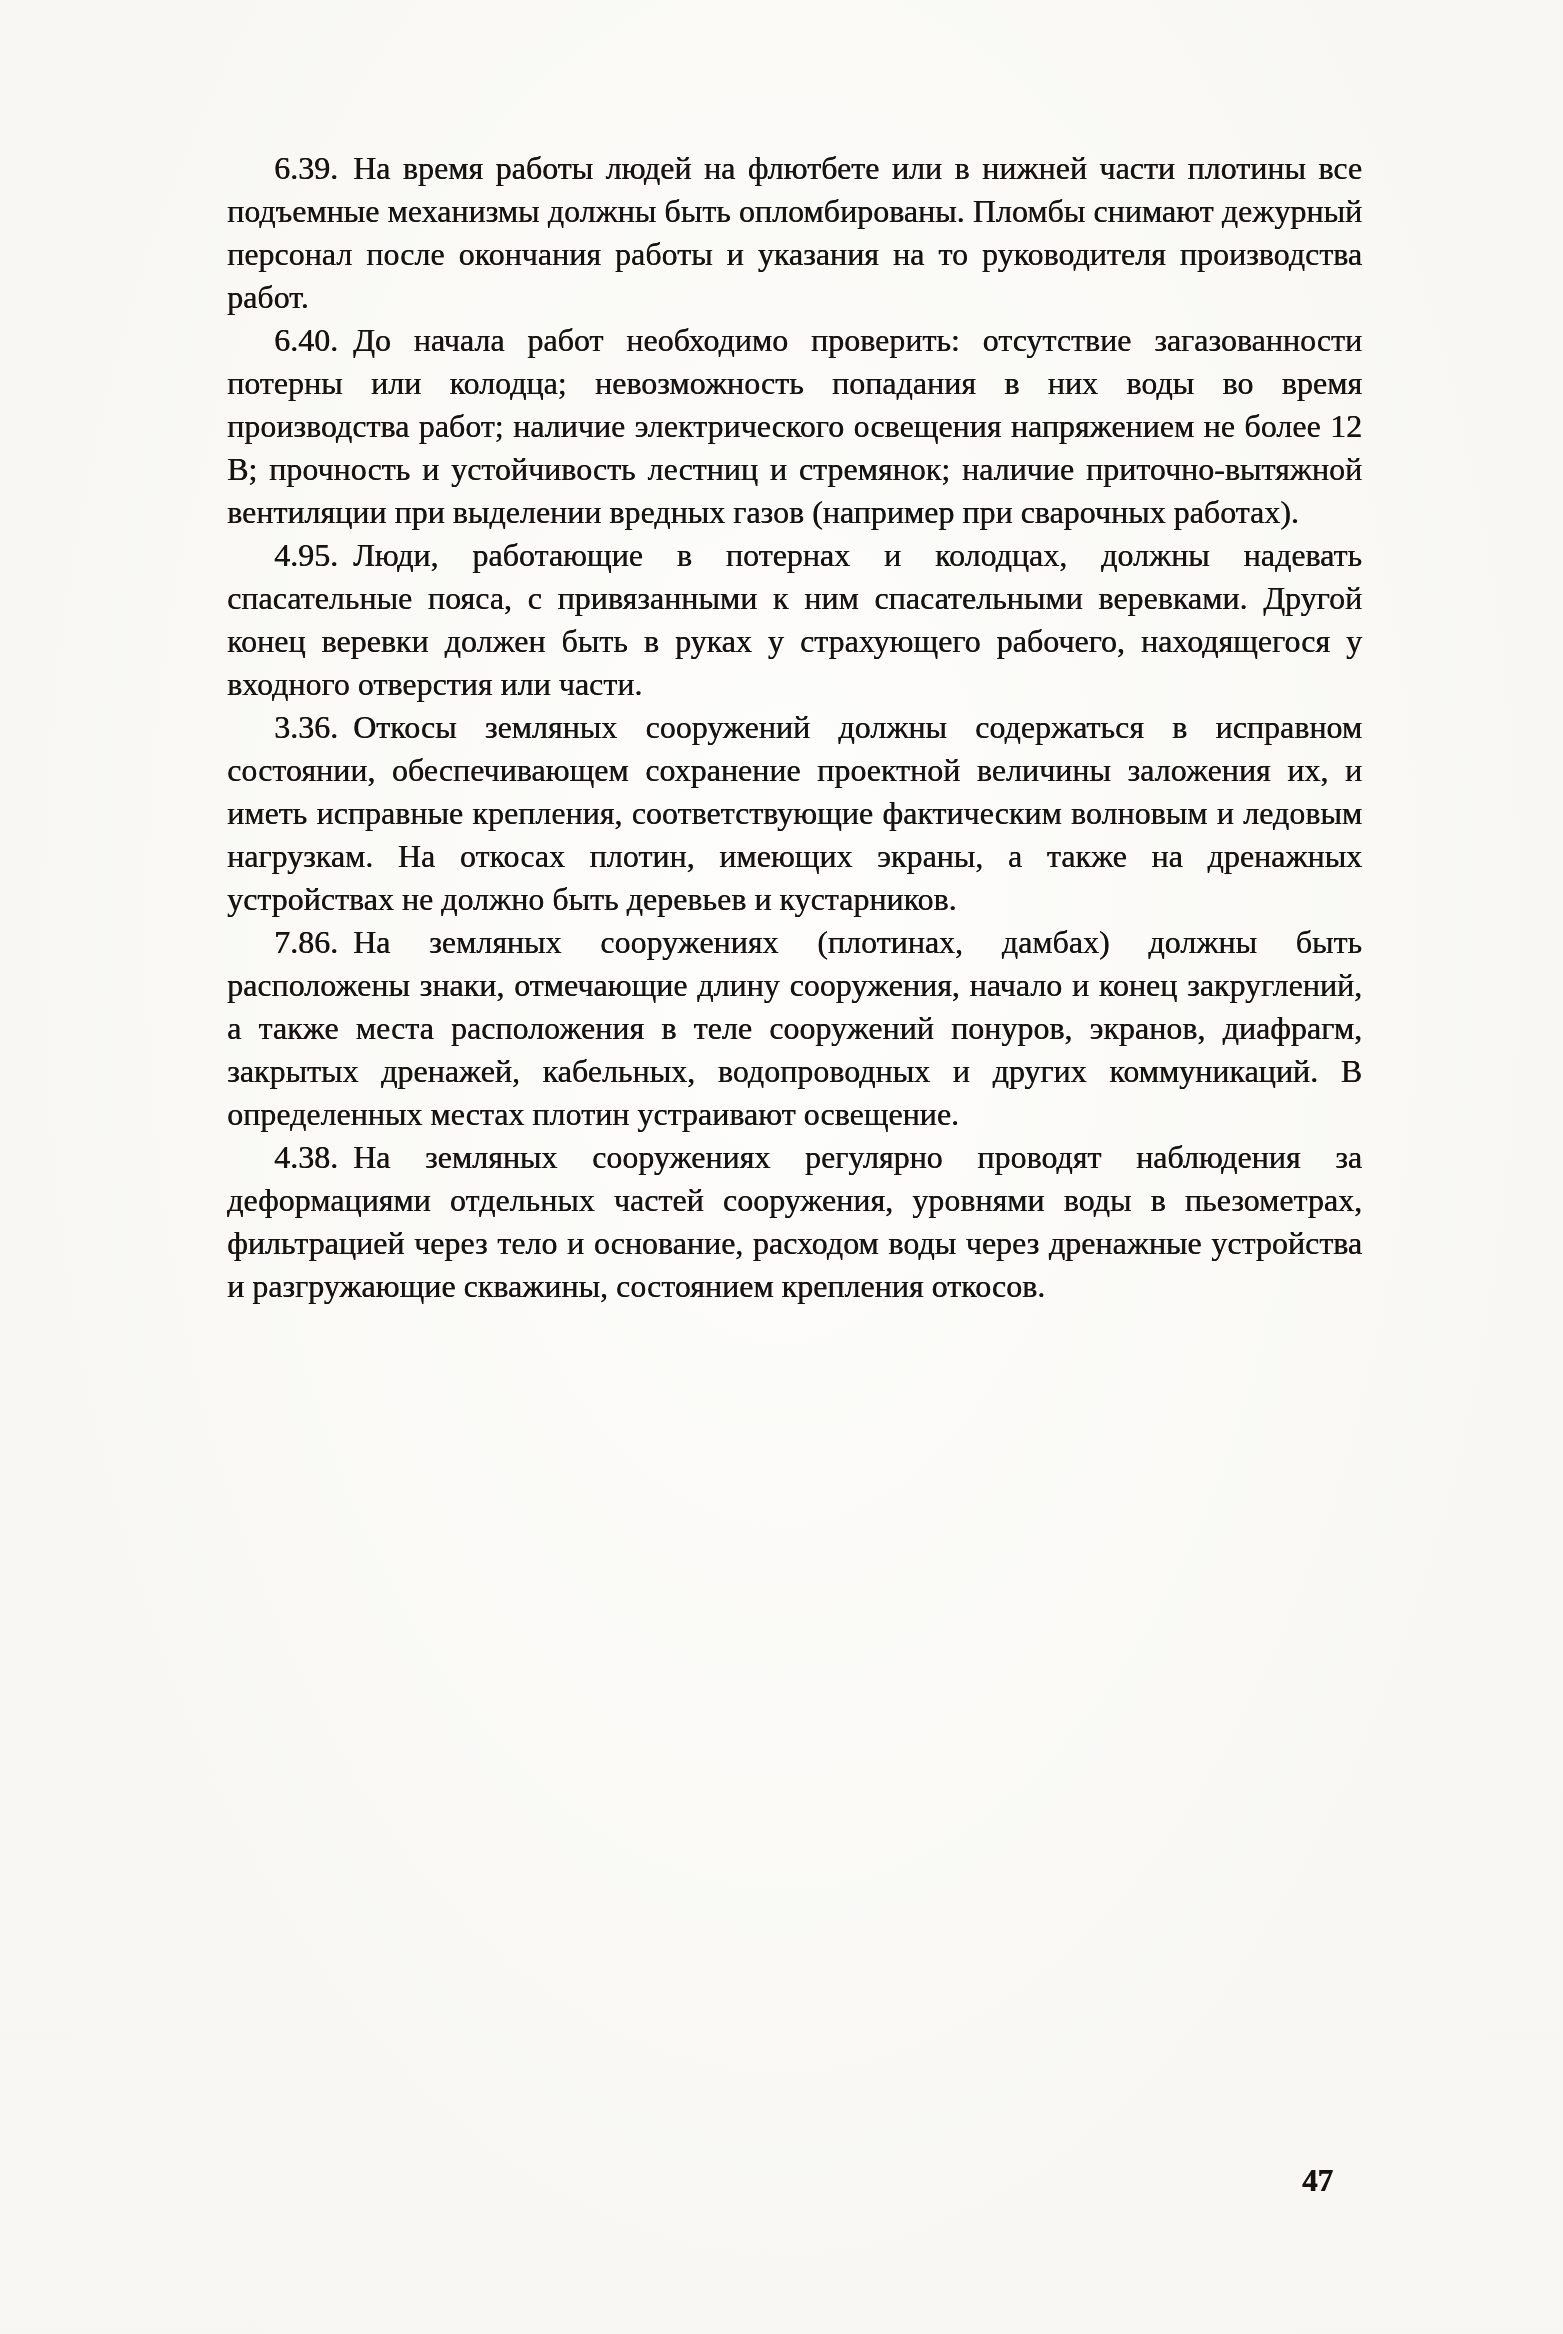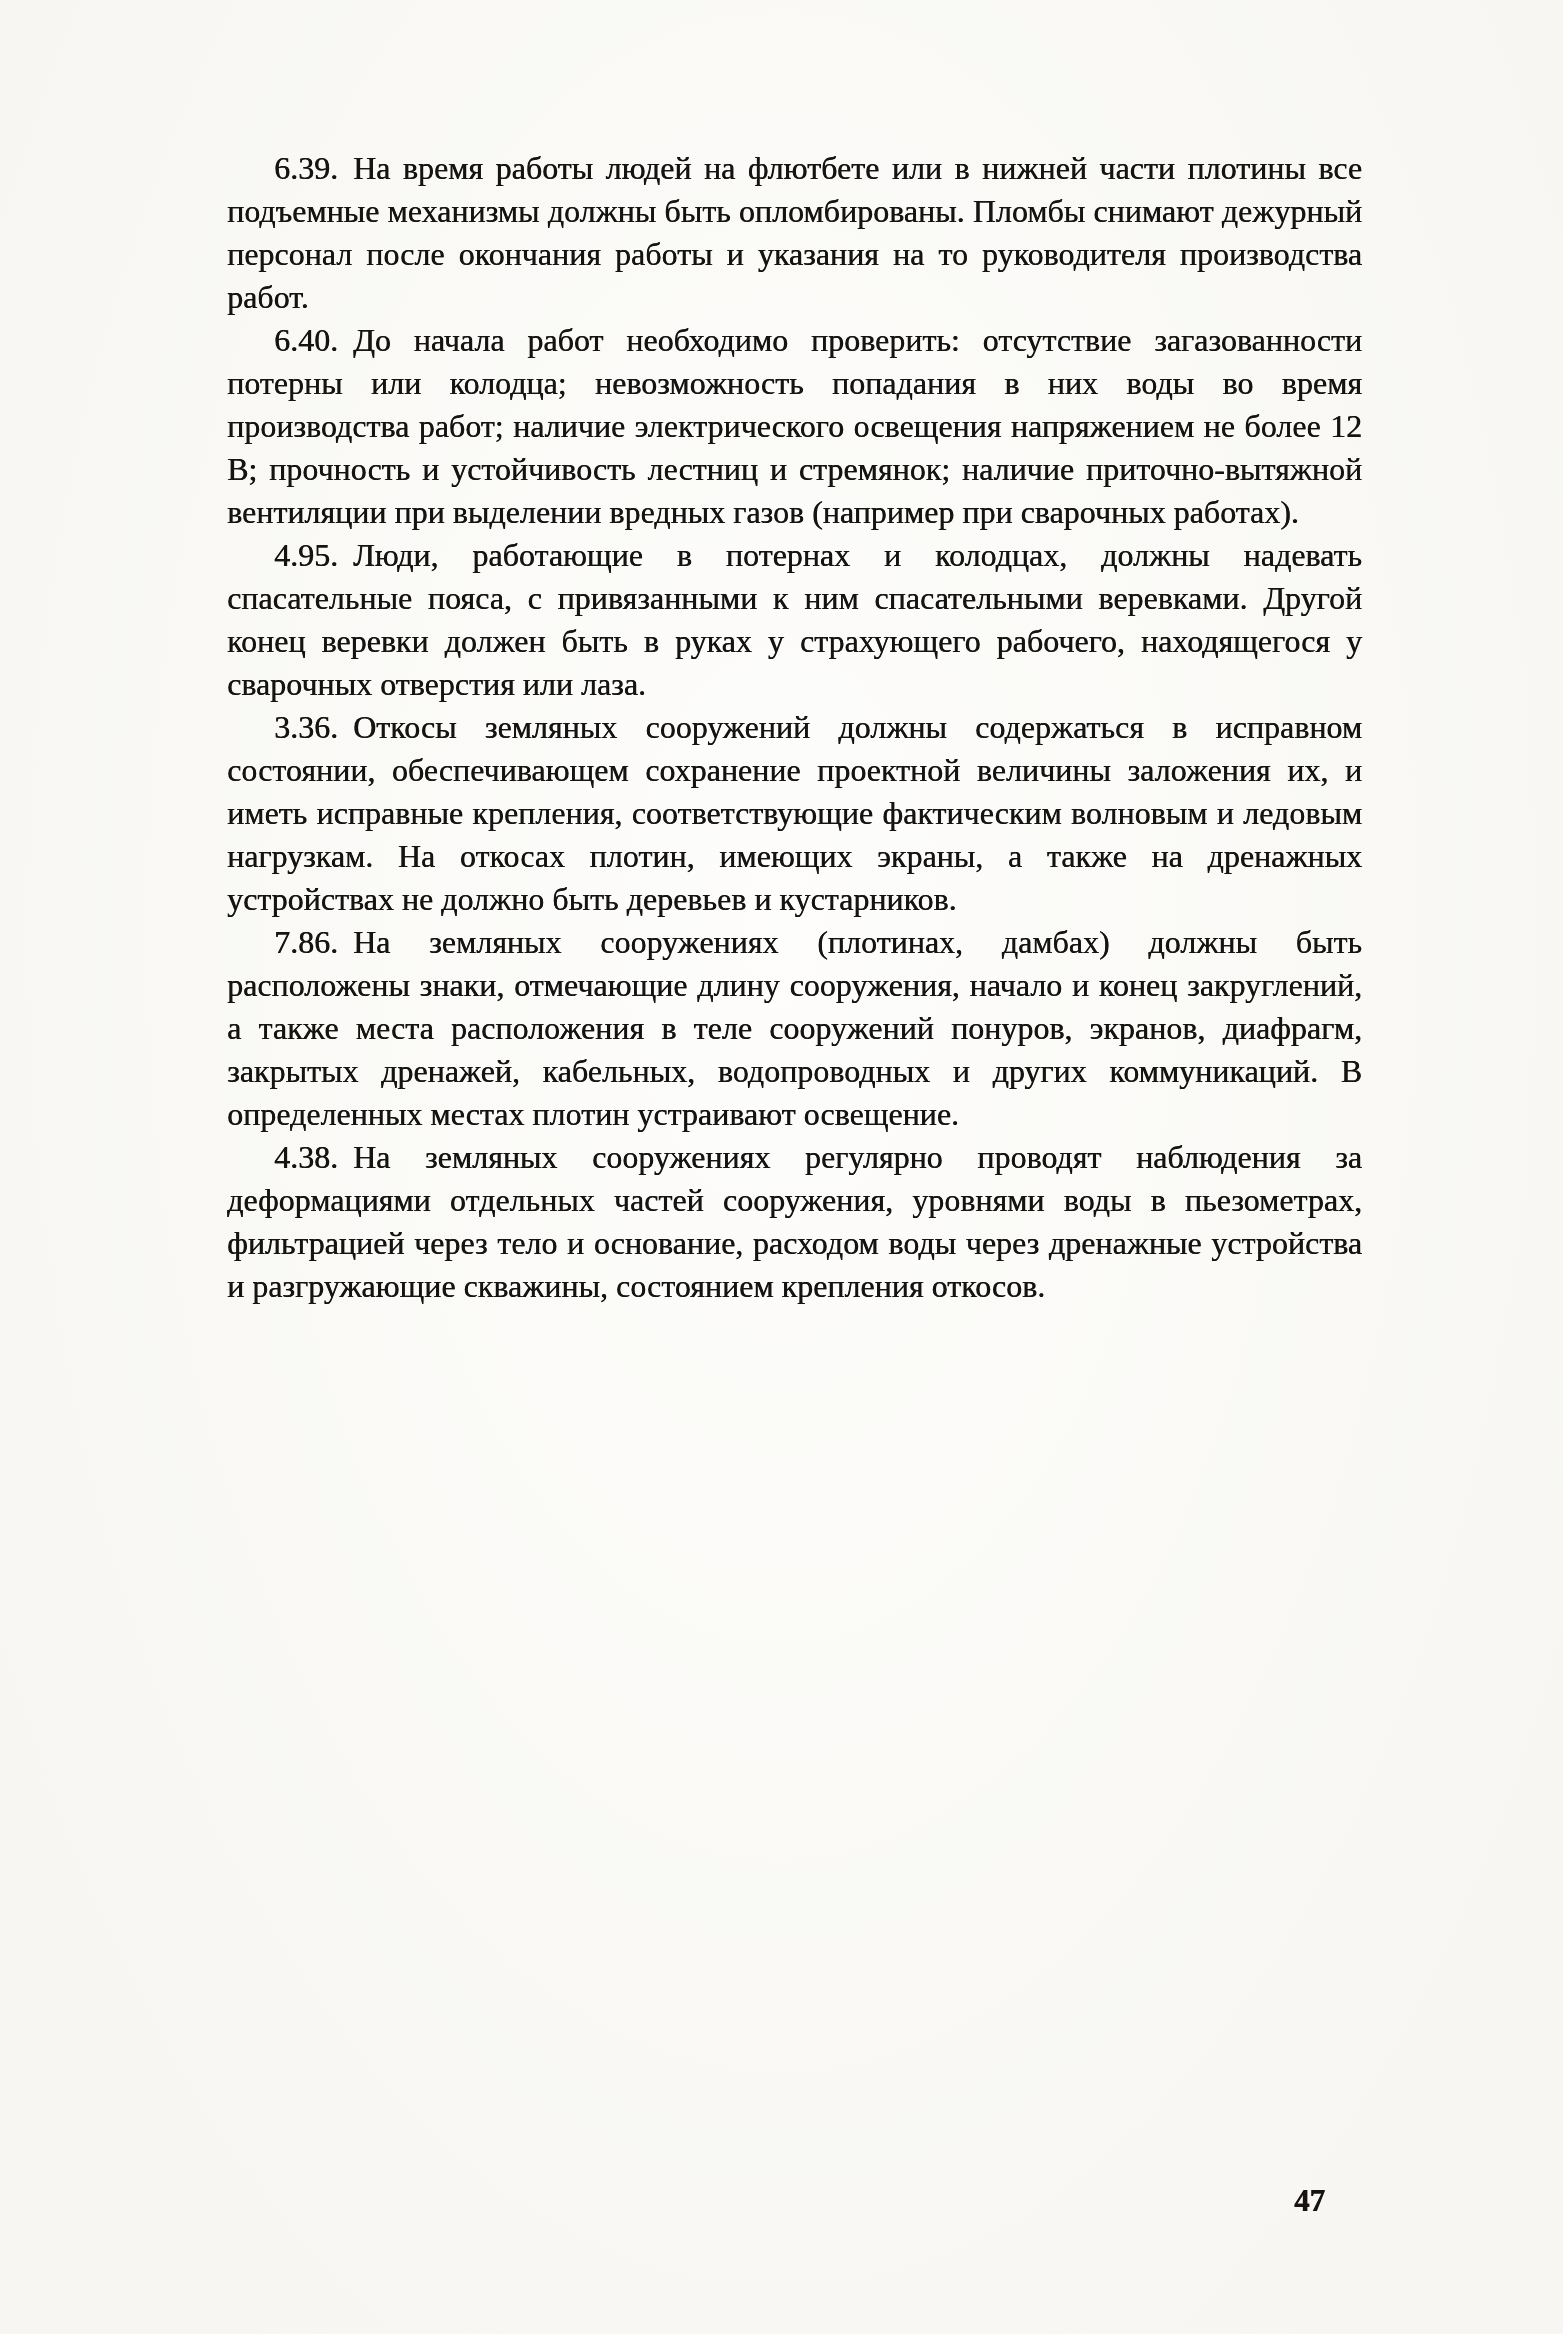--- a/index.html
+++ b/index.html
@@ -36,40 +36,39 @@
   }
   .text-block p {
     margin: 0;
     text-indent: 47px;
   }
   .pnum {
     padding-right: 15px;
   }
   .page-number {
     position: absolute;
-    right: 238px;
+    right: 230px;
     top: 2163px;
     font-size: 31px;
     font-weight: bold;
     text-shadow: 0.4px 0 0 currentColor;
-    margin-top: 20px;
   }
 </style>
 </head>
 <body>
 
 <div class="scan-page">
 
   <div class="text-block">
 
     <p><span class="pnum">6.39.</span><span>На время работы людей на флютбете или в нижней части плотины все подъемные механизмы должны быть опломбированы. Пломбы снимают дежурный персонал после окончания работы и указания на то руководителя производства работ.</span></p>
 
     <p><span class="pnum">6.40.</span><span>До начала работ необходимо проверить: отсутствие загазованности потерны или колодца; невозможность попадания в них воды во время производства работ; наличие электрического освещения напряжением не более 12 В; прочность и устойчивость лестниц и стремянок; наличие приточно-вытяжной вентиляции при выделении вредных газов (например при сварочных работах).</span></p>
 
-    <p><span class="pnum">4.95.</span><span>Люди, работающие в потернах и колодцах, должны надевать спасательные пояса, с привязанными к ним спасательными веревками. Другой конец веревки должен быть в руках у страхующего рабочего, находящегося у сварочных отверстия или лаза.</span></p>
+    <p><span class="pnum">4.95.</span><span>Люди, работающие в потернах и колодцах, должны надевать спасательные пояса, с привязанными к ним спасательными веревками. Другой конец веревки должен быть в руках у страхующего рабочего, находящегося у входного отверстия или части.</span></p>
 
 
 
     <p><span class="pnum">3.36.</span><span>Откосы земляных сооружений должны содержаться в исправном состоянии, обеспечивающем сохранение проектной величины заложения их, и иметь исправные крепления, соответствующие фактическим волновым и ледовым нагрузкам. На откосах плотин, имеющих экраны, а также на дренажных устройствах не должно быть деревьев и кустарников.</span></p>
 
     <p><span class="pnum">7.86.</span><span>На земляных сооружениях (плотинах, дамбах) должны быть расположены знаки, отмечающие длину сооружения, начало и конец закруглений, а также места расположения в теле сооружений понуров, экранов, диафрагм, закрытых дренажей, кабельных, водопроводных и других коммуникаций. В определенных местах плотин устраивают освещение.</span></p>
 
     <p><span class="pnum">4.38.</span><span>На земляных сооружениях регулярно проводят наблюдения за деформациями отдельных частей сооружения, уровнями воды в пьезометрах, фильтрацией через тело и основание, расходом воды через дренажные устройства и разгружающие скважины, состоянием крепления откосов.</span></p>
 
   </div>

